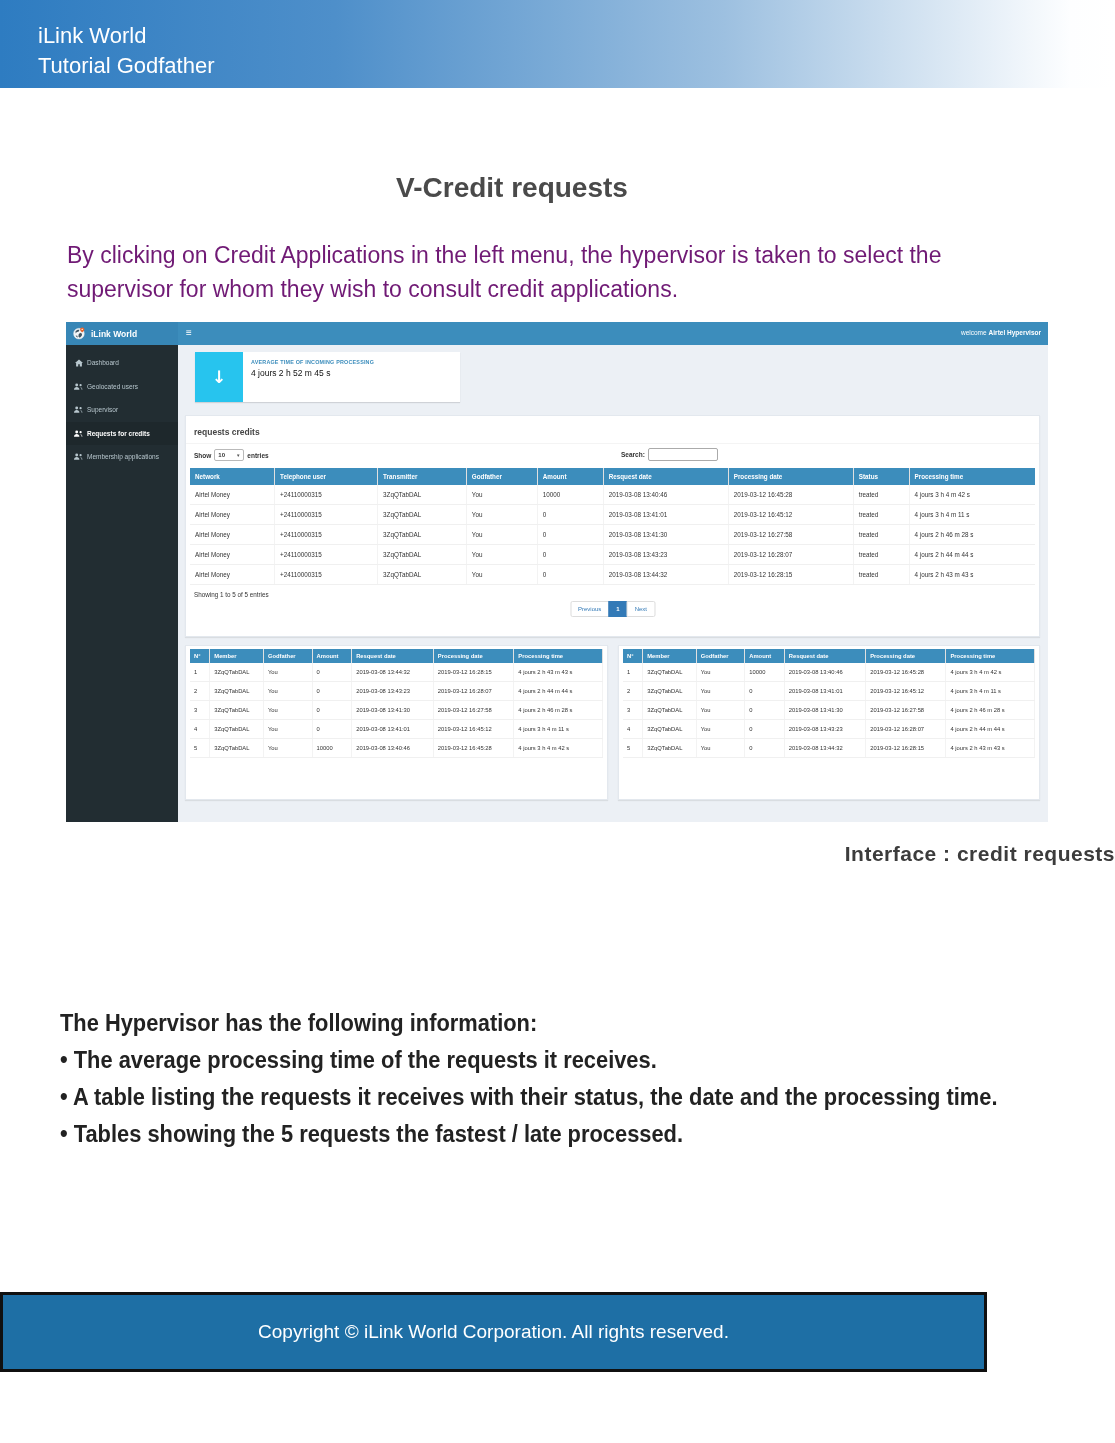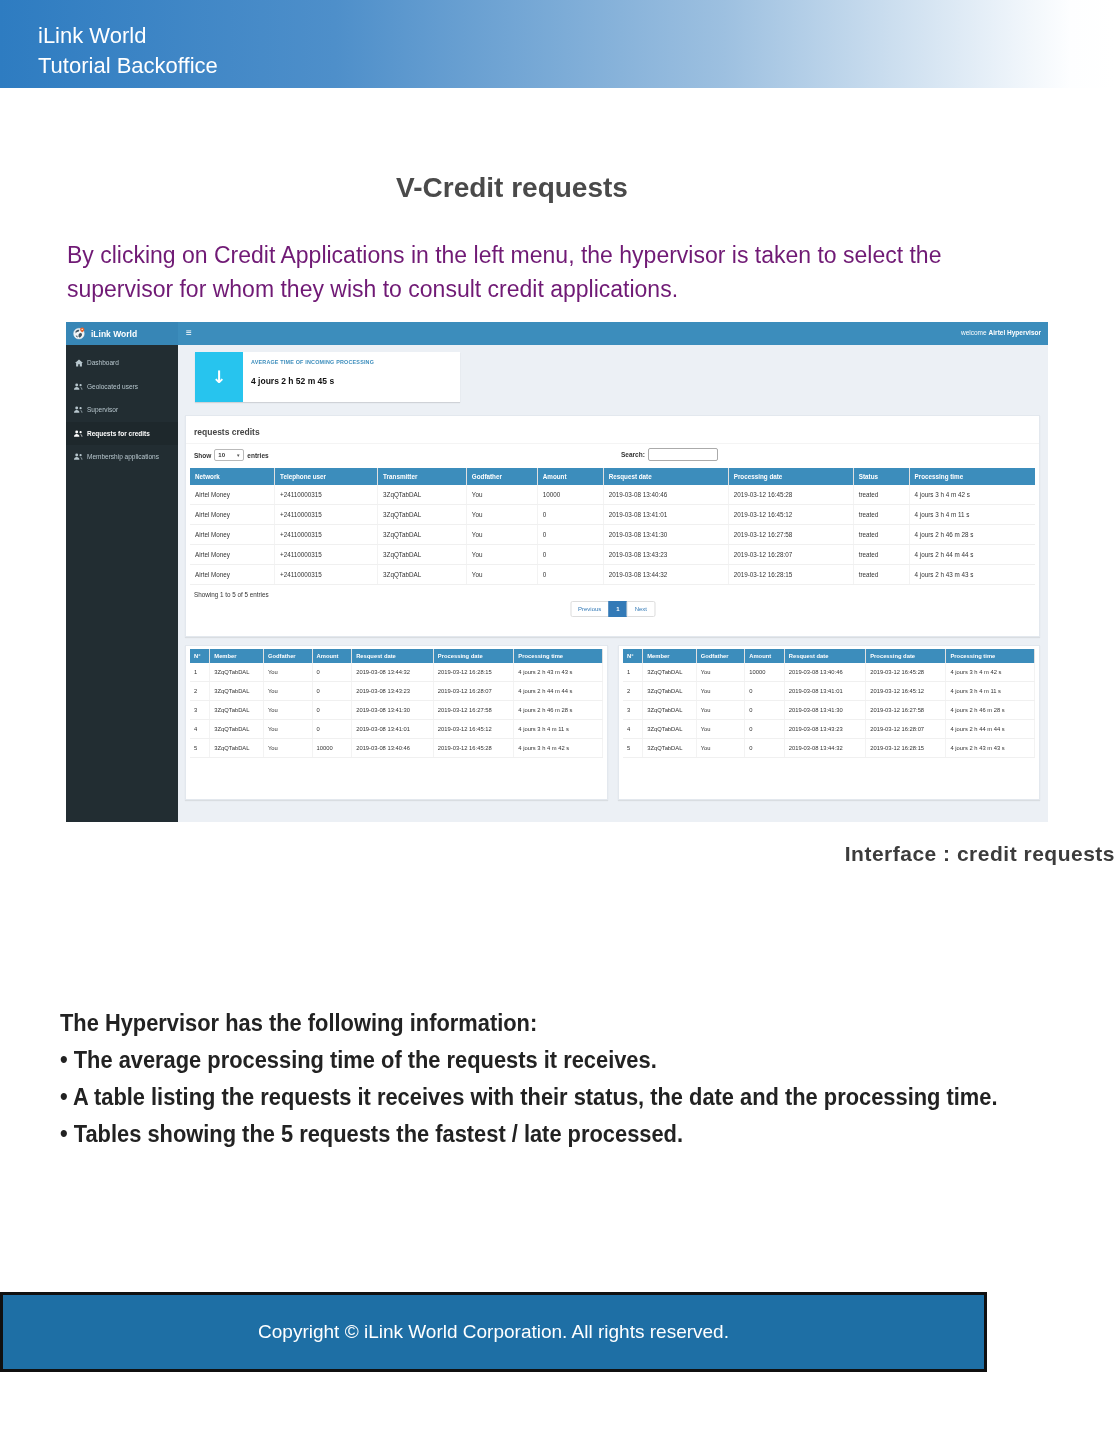--- a/index.html
+++ b/index.html
@@ -41,21 +41,21 @@
   .side-ico { display:inline-flex; width:9px; justify-content:center; }
 
   .shot-main { position:absolute; left:112px; top:23px; right:0; bottom:0; background:#ecf0f5; }
 
   .avg-card { position:absolute; left:17px; top:7px; width:265px; height:50px; background:#fff;
     box-shadow:0 1px 1px rgba(0,0,0,0.12); display:flex; }
   .avg-ico { width:48px; height:50px; background:#27c4ee; color:#fff; display:flex;
     align-items:center; justify-content:center; font-size:17px; font-weight:bold; font-family:"DejaVu Sans",sans-serif; }
   .avg-body { padding:7px 8px; }
   .avg-label { font-size:5.4px; font-weight:bold; color:#3c8dbc; letter-spacing:0.2px; }
-  .avg-value { font-size:8.5px; font-weight:bold; color:#111; margin-top:11px; }
+  .avg-value { font-size:8.5px; font-weight:normal; color:#111; margin-top:3px; }
 
   .box { background:#fff; border:1px solid #e3e8ee; box-shadow:0 1px 1px rgba(0,0,0,0.08); }
   .req-box { position:absolute; left:7px; top:70px; width:855px; height:222px; }
   .box-title { font-size:8.5px; font-weight:600; color:#444; padding:11px 8px 6px; border-bottom:1px solid #f4f4f4; }
 
   .dt-controls { position:relative; height:22px; }
   .dt-show { position:absolute; left:8px; top:5px; display:flex; align-items:center; gap:3px;
     font-size:6.5px; font-weight:bold; color:#333; }
   .dt-select { width:30px; height:12px; border:1px solid #b9b9b9; border-radius:2px; background:#fff;
     display:flex; align-items:center; justify-content:space-between; padding:0 3px; font-size:6px; color:#333; cursor:pointer; }
@@ -106,21 +106,21 @@
   table.mini th:nth-child(5),table.mini td:nth-child(5){width:19.8%;}
   table.mini th:nth-child(6),table.mini td:nth-child(6){width:19.5%;}
 </style>
 </head>
 <body>
 
 <div id="page">
 
   <div class="doc-header">
     <div>iLink World</div>
-    <div>Tutorial Backoffice</div>
+    <div>Tutorial Godfather</div>
   </div>
 
   <div class="doc-title">V-Credit requests</div>
   <div class="doc-intro">By clicking on Credit Applications in the left menu, the hypervisor is taken to select the supervisor for whom they wish to consult credit applications.</div>
 
   <div class="shot">
 
     <div class="shot-nav">
       <div class="shot-logo">
         <span style="display:inline-flex;">

